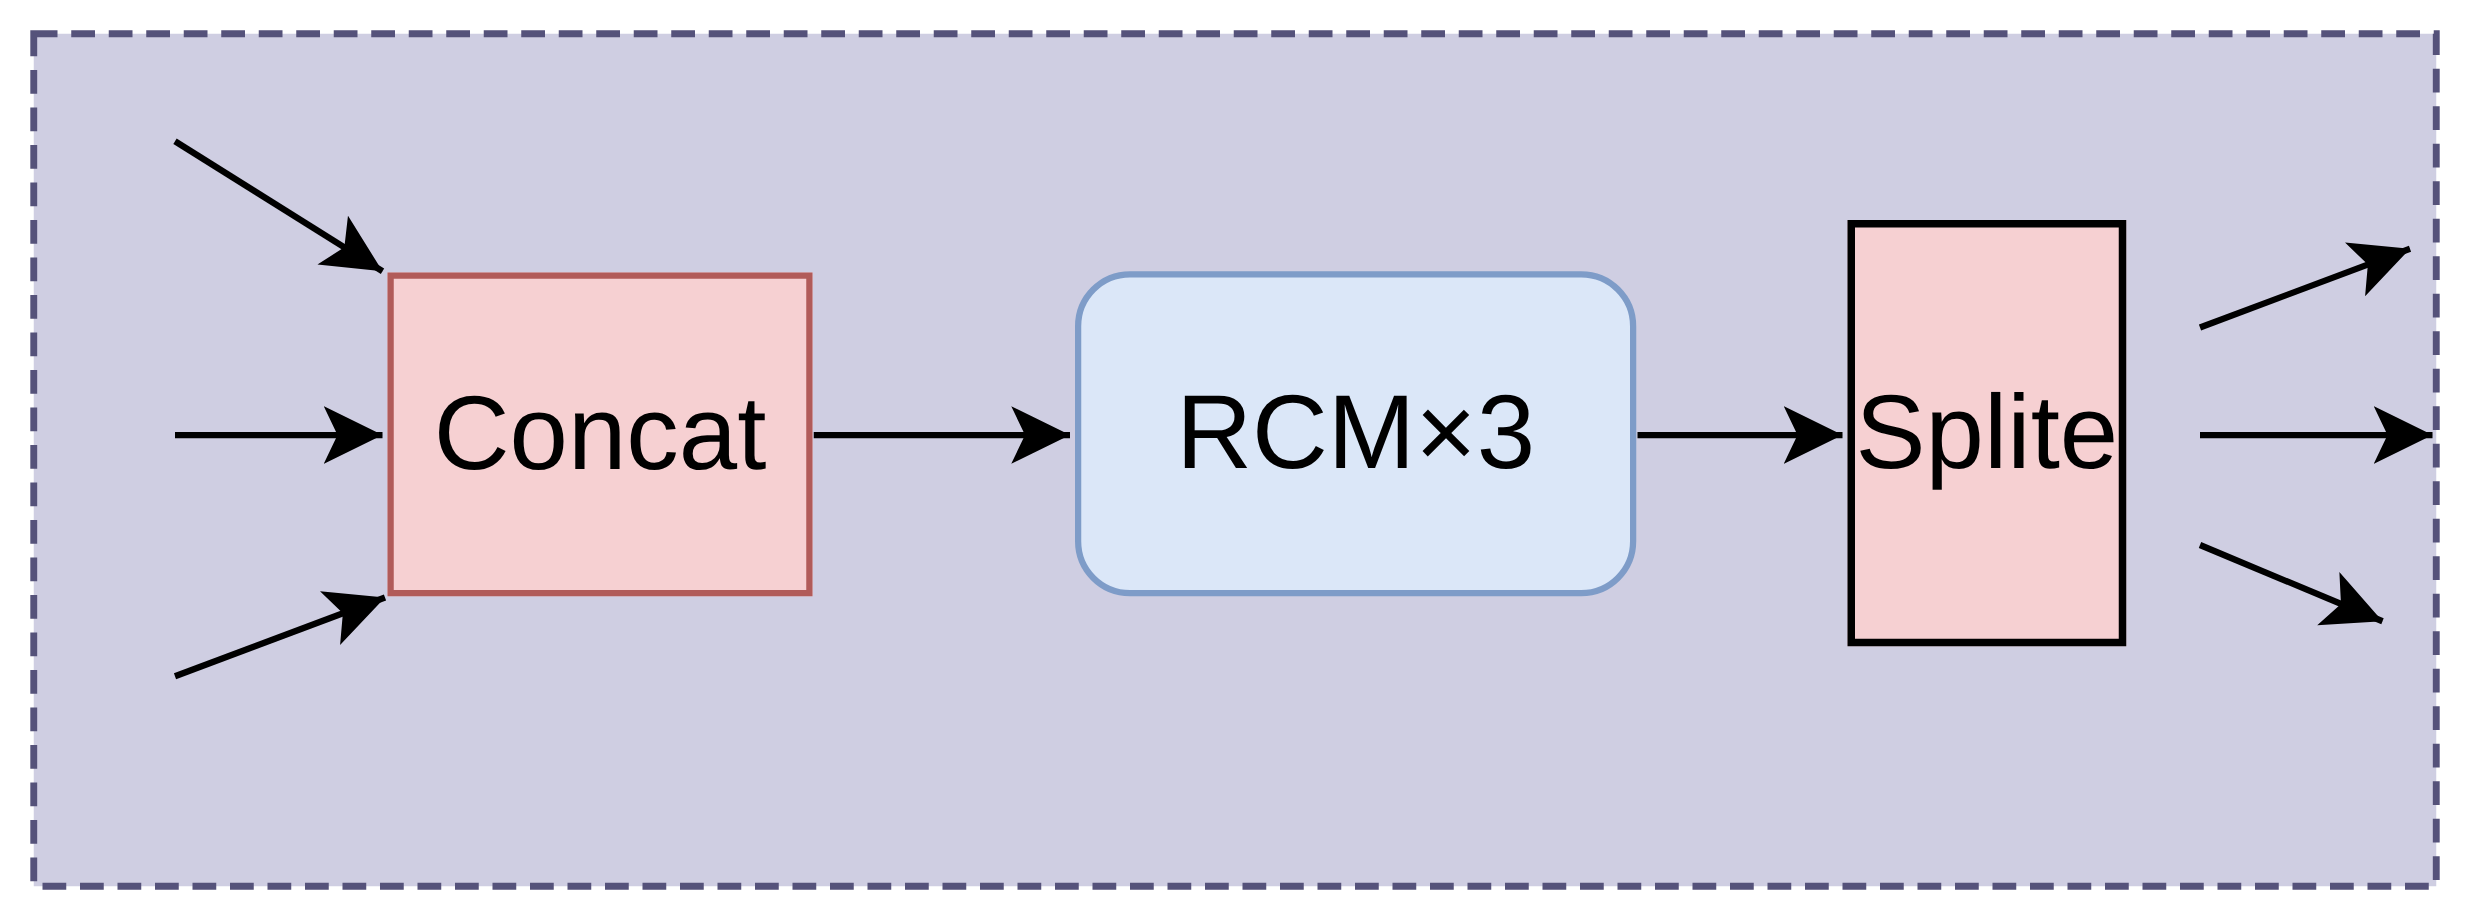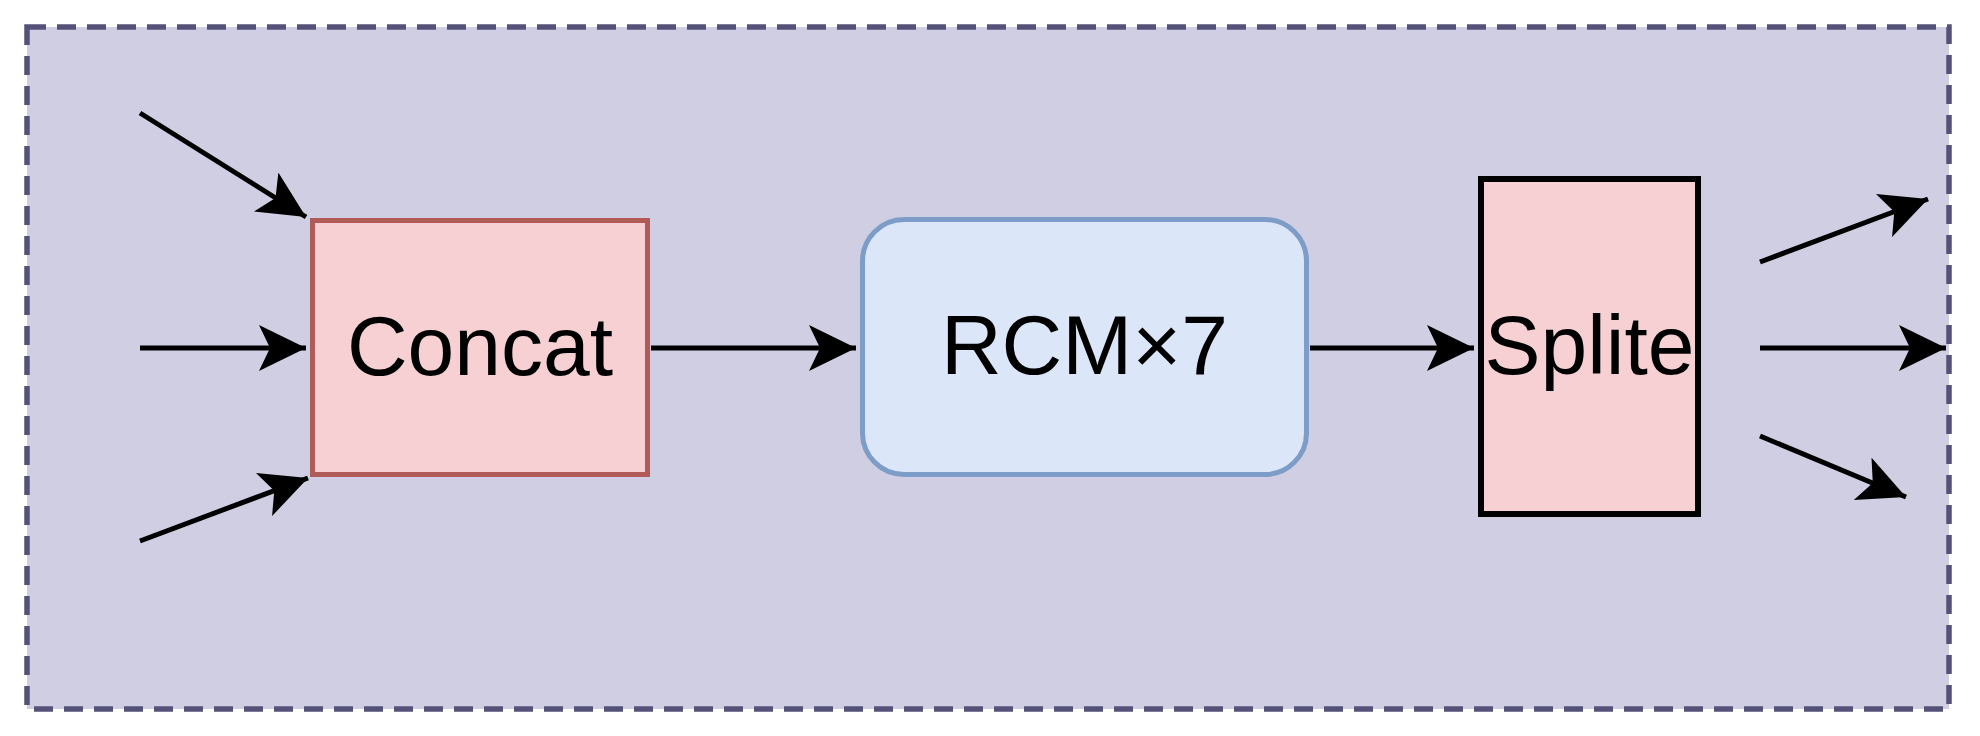--- a/index.html
+++ b/index.html
@@ -92,20 +92,20 @@
     <line class="edge" x1="1760" y1="262" x2="1928" y2="199" marker-end="url(#ah)"></line>
     <line class="edge" x1="1760" y1="348" x2="1946" y2="348" marker-end="url(#ah)"></line>
     <line class="edge" x1="1760" y1="436" x2="1906" y2="497" marker-end="url(#ah)"></line>
   </svg>
 
   <div class="node node-concat">
     <span class="label">Concat</span>
   </div>
 
   <div class="node node-rcm">
-    <span class="label">RCM×7</span>
+    <span class="label">RCM×3</span>
   </div>
 
   <div class="node node-splite">
     <span class="label">Splite</span>
   </div>
 
 </div>
 
 </body></html>

